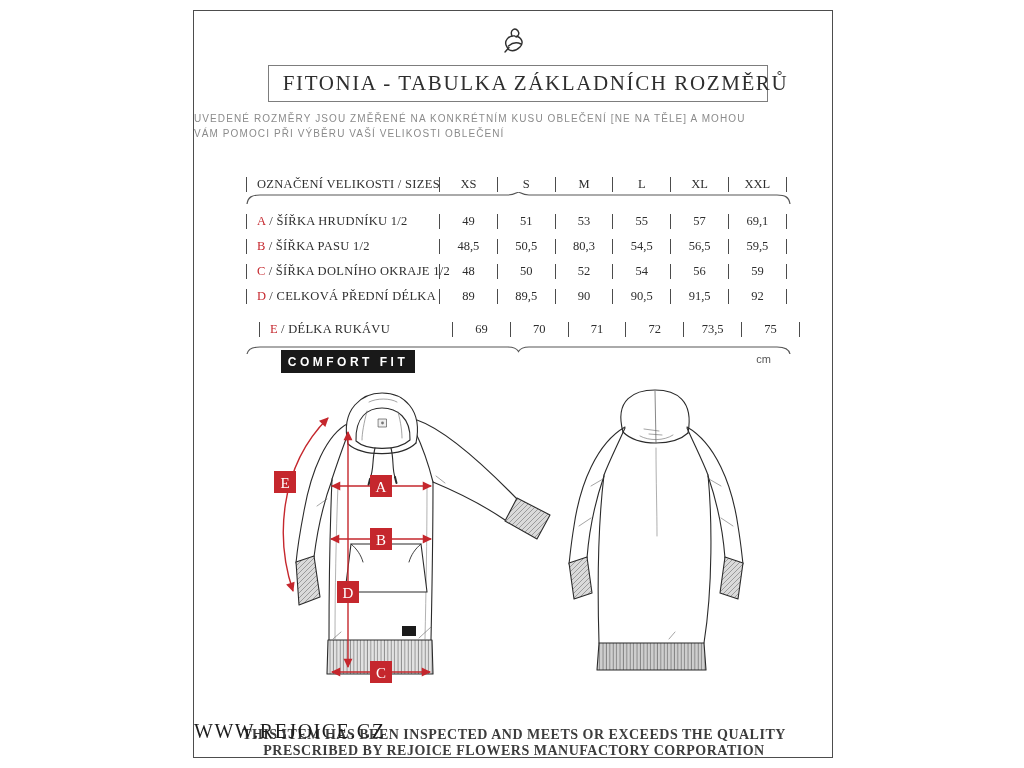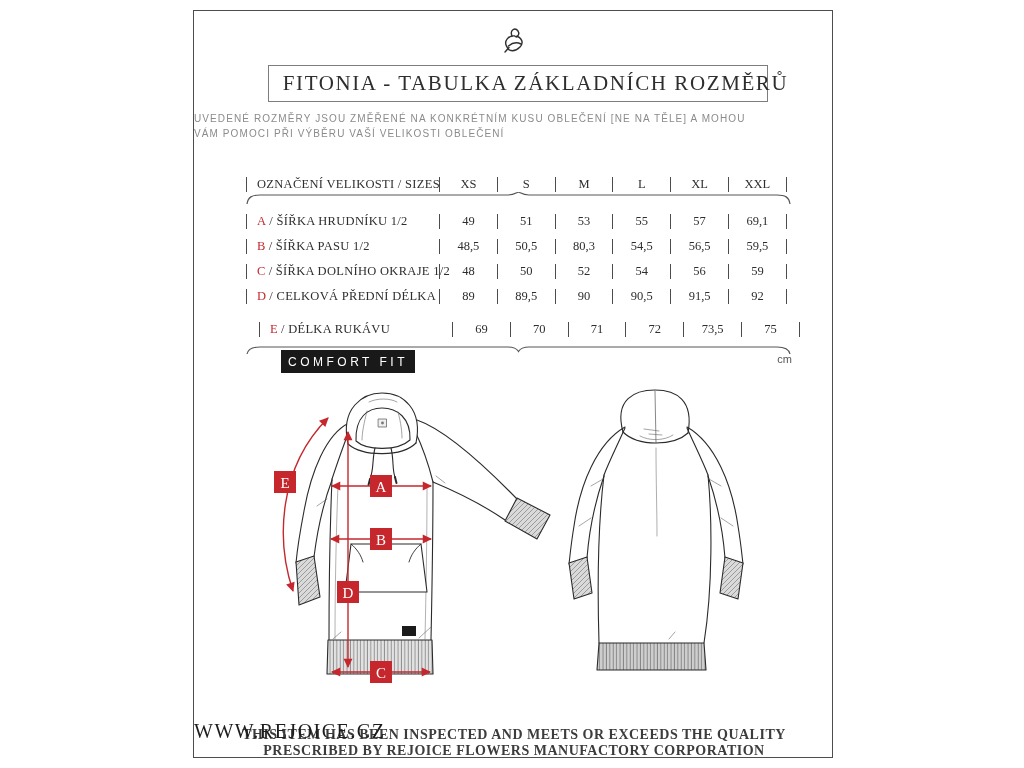--- a/index.html
+++ b/index.html
@@ -10,22 +10,22 @@
   .title-box span{font-size:21px;letter-spacing:1.6px;color:#2e2e2e;white-space:nowrap;}
   .subtitle{position:absolute;left:0;top:100px;width:640px;text-align:left;font-family:Liberation Sans, sans-serif;font-size:10px;color:#8b8b8b;letter-spacing:1.1px;line-height:15px;}
   
   .size-table{position:absolute;left:52px;top:150px;width:545px;height:200px;}
   .trow{position:absolute;left:0;width:545px;display:flex;align-items:center;height:22px;font-size:12.5px;color:#2e2e2e;}
   .vbar{width:1px;height:15px;background:#4c4c4c;flex:none;}
   .c-label{width:192px;padding-left:10px;white-space:nowrap;letter-spacing:0.3px;}
   .c-val{width:56.8px;text-align:center;flex:none;}
   .letter{color:#c5272d;margin-right:3px;}
   .brace{position:absolute;left:0;width:545px;height:13px;}
-  .fit-badge{position:absolute;left:87px;top:339px;width:134px;height:23px;background:#191919;color:#ffffff;font-family:"Liberation Sans",sans-serif;font-weight:normal;font-size:12px;letter-spacing:3.5px;display:flex;align-items:center;justify-content:center;}
-  .unit{position:absolute;left:556px;top:342px;width:42px;text-align:right;font-family:"Liberation Sans",sans-serif;font-size:11px;color:#555;}
+  .fit-badge{position:absolute;left:87px;top:339px;width:134px;height:23px;background:#191919;color:#ffffff;font-family:"Liberation Sans",sans-serif;font-weight:bold;font-size:12px;letter-spacing:3.5px;display:flex;align-items:center;justify-content:center;}
+  .unit{position:absolute;left:535px;top:342px;width:42px;text-align:right;font-family:"Liberation Sans",sans-serif;font-size:11px;color:#555;}
   .front-svg{position:absolute;left:77px;top:375px;width:300px;height:320px;}
   .back-svg{position:absolute;left:367px;top:375px;width:260px;height:320px;}
   .footer-note{position:absolute;left:0;top:716px;width:640px;text-align:center;font-size:14px;letter-spacing:0.5px;color:#3c3c3c;font-weight:bold;}
   .website{position:absolute;left:0;top:709px;width:640px;text-align:left;font-size:20px;letter-spacing:1.5px;color:#1d1d1d;}
   .mlabel{font-family:"Liberation Serif",serif;font-size:15px;fill:#ffffff;text-anchor:middle;}
 </style>
 </head>
 <body>
 
 <div class="sheet">

